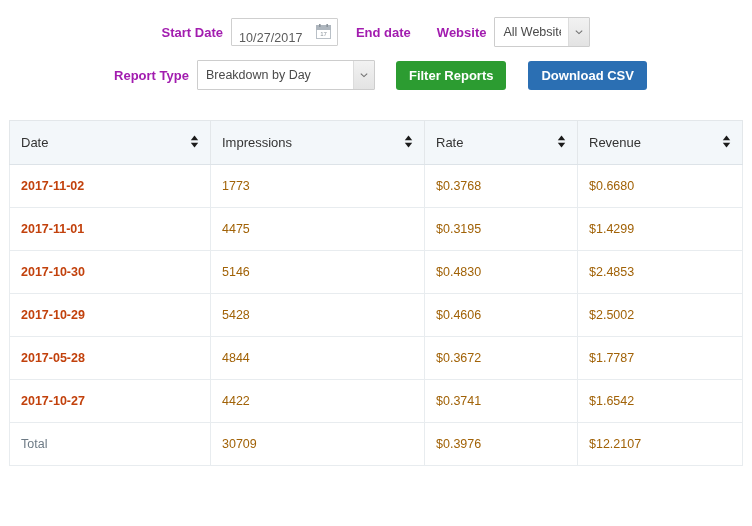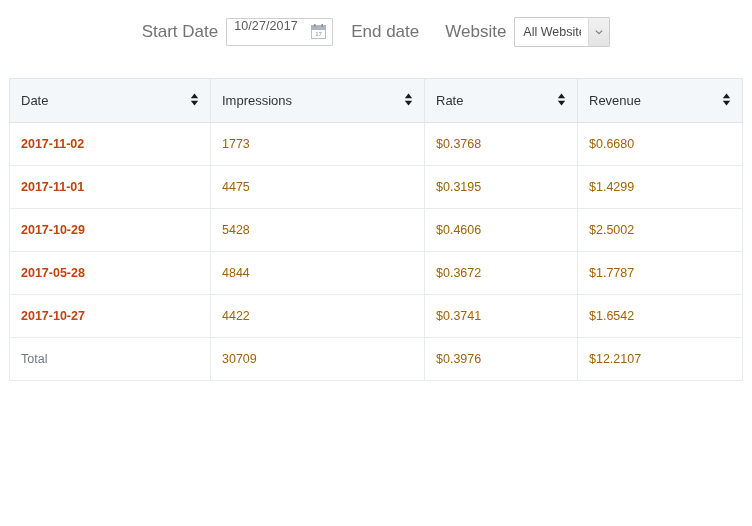--- a/index.html
+++ b/index.html
@@ -27,35 +27,35 @@
   }
   .form-row.row-two {
     height: 42px;
   }
   .field-group {
     display: flex;
     align-items: center;
     margin: 0 9px;
   }
   .field-label {
-    font-size: 17px;
-    font-weight: normal;
-    color: #737373;
+    font-size: 13px;
+    font-weight: bold;
+    color: #a21caf;
     margin-right: 8px;
     white-space: nowrap;
   }
   .date-input {
     position: relative;
     width: 105px;
     height: 26px;
     border: 1px solid #cfcfcf;
     background: #ffffff;
     border-radius: 1px;
     display: flex;
-    align-items: flex-start;
+    align-items: flex-end;
   }
   .date-input .date-value {
     font-size: 12.5px;
     color: #5b5b5b;
     padding-left: 7px;
     letter-spacing: 0.1px;
   }
   .cal-icon {
     position: absolute;
     right: 6px;
@@ -214,20 +214,41 @@
         <span class="select-arrow-box">
           <svg class="chev" viewBox="0 0 10 10">
             <path d="M1 3.2 L5 7 L9 3.2" fill="none" stroke="#6f6f6f" stroke-width="1.3"></path>
           </svg>
         </span>
       </span>
     </div>
 
   </div>
 
+  <div class="form-row row-two">
+
+    <div class="field-group">
+      <span class="field-label">Report Type</span>
+      <span class="select-wrap">
+        <select class="ui-select" id="report-type-select">
+          <option>Breakdown by Day</option>
+        </select>
+        <span class="select-arrow-box">
+          <svg class="chev" viewBox="0 0 10 10">
+            <path d="M1 3.2 L5 7 L9 3.2" fill="none" stroke="#6f6f6f" stroke-width="1.3"></path>
+          </svg>
+        </span>
+      </span>
+    </div>
+
+    <button class="btn btn-green">Filter Reports</button>
+
+    <button class="btn btn-blue">Download CSV</button>
+
+  </div>
 
 </div>
 
 <div class="table-wrap">
   <table class="report-table">
     <colgroup>
       <col class="col-date">
       <col class="col-impressions">
       <col class="col-rate">
       <col class="col-revenue">
@@ -279,20 +300,26 @@
           <td>$0.3768</td>
           <td>$0.6680</td>
         </tr>
         <tr>
           <td class="cell-date">2017-11-01</td>
           <td>4475</td>
           <td>$0.3195</td>
           <td>$1.4299</td>
         </tr>
         <tr>
+          <td class="cell-date">2017-10-30</td>
+          <td>5146</td>
+          <td>$0.4830</td>
+          <td>$2.4853</td>
+        </tr>
+        <tr>
           <td class="cell-date">2017-10-29</td>
           <td>5428</td>
           <td>$0.4606</td>
           <td>$2.5002</td>
         </tr>
         <tr>
           <td class="cell-date">2017-05-28</td>
           <td>4844</td>
           <td>$0.3672</td>
           <td>$1.7787</td>

